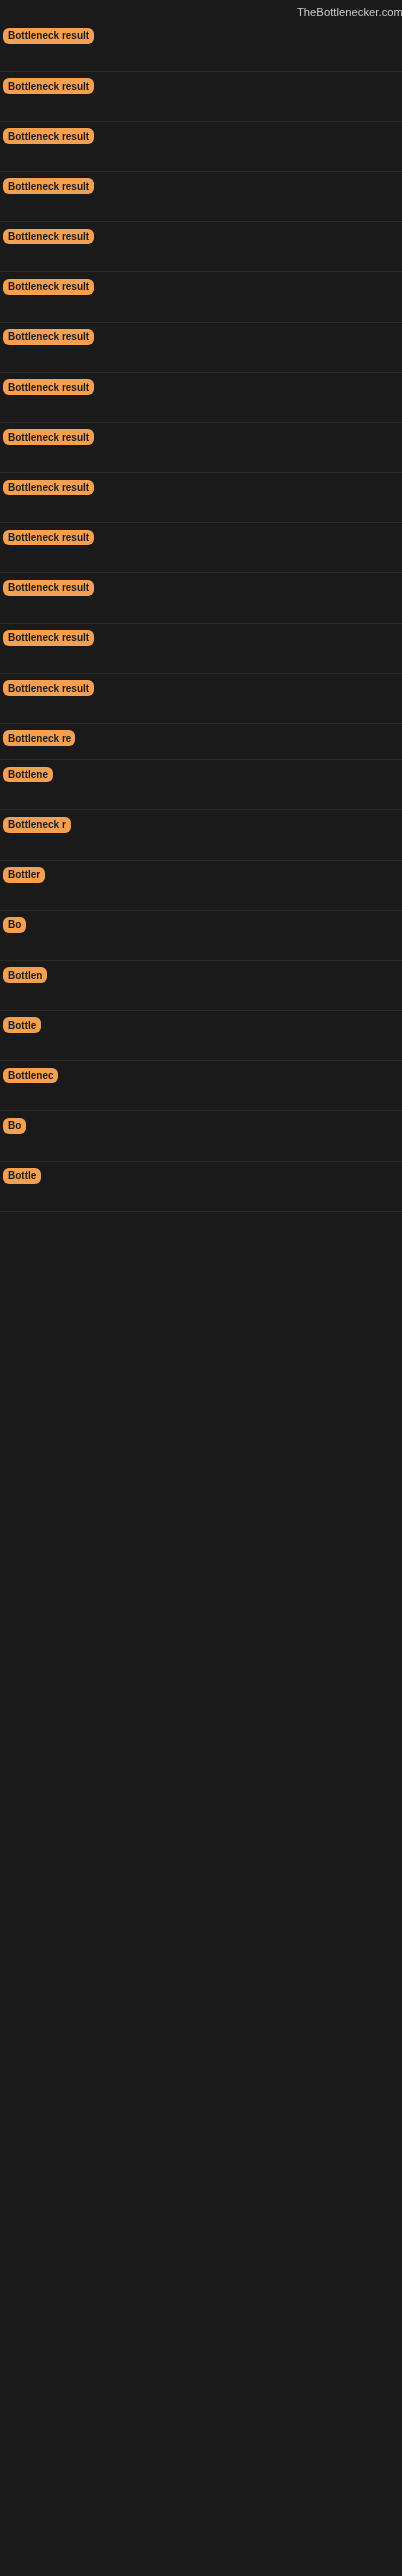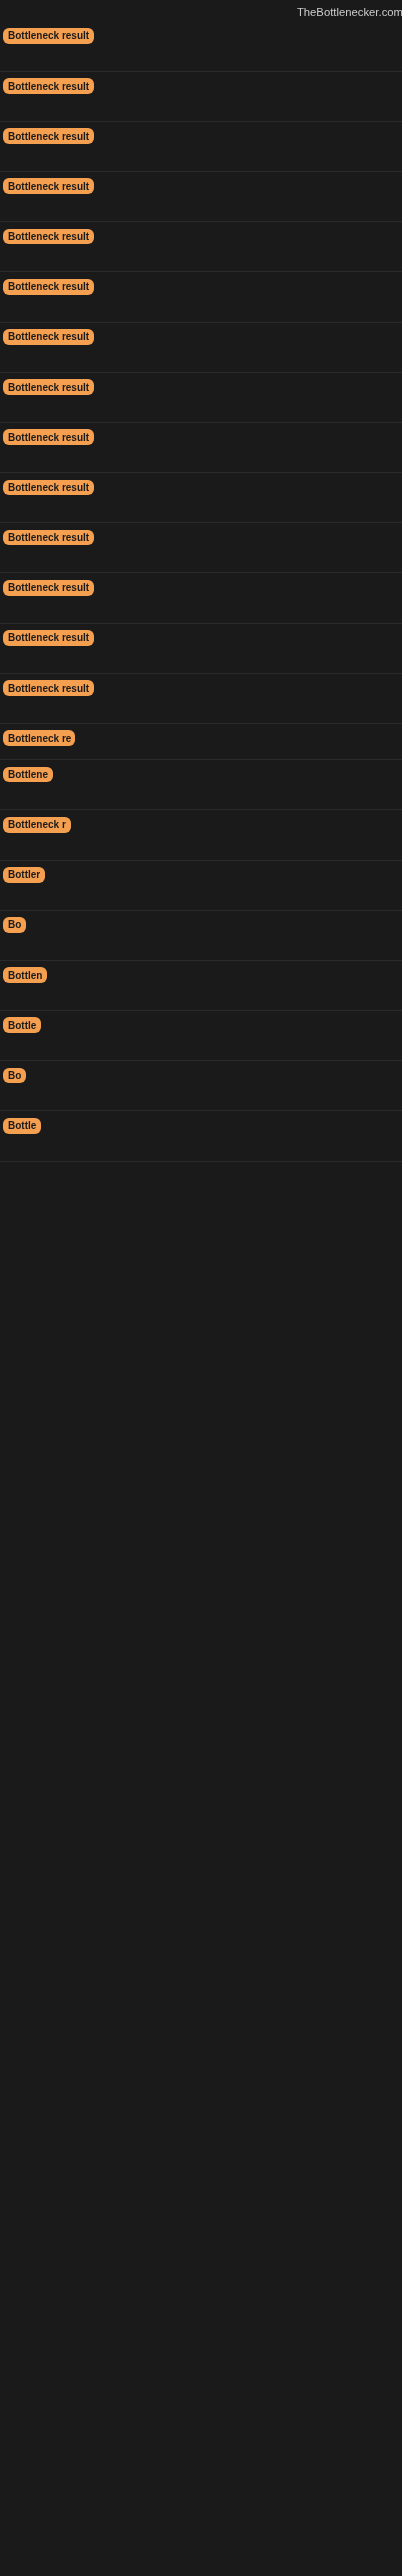--- a/index.html
+++ b/index.html
@@ -61,16 +61,17 @@
     <div class="result-row" style="padding-bottom: 24px;"><span class="bottleneck-badge" style="max-width: 97px;">Bottleneck result</span></div>
     <div class="result-row" style="padding-bottom: 24px;"><span class="bottleneck-badge" style="max-width: 97px;">Bottleneck result</span></div>
     <div class="result-row" style="padding-bottom: 24px;"><span class="bottleneck-badge" style="max-width: 93px;">Bottleneck result</span></div>
     <div class="result-row" style="padding-bottom: 10px;"><span class="bottleneck-badge" style="max-width: 72px;">Bottleneck re</span></div>
     <div class="result-row" style="padding-bottom: 24px;"><span class="bottleneck-badge" style="max-width: 56px;">Bottlene</span></div>
     <div class="result-row" style="padding-bottom: 24px;"><span class="bottleneck-badge" style="max-width: 68px;">Bottleneck r</span></div>
     <div class="result-row" style="padding-bottom: 24px;"><span class="bottleneck-badge" style="max-width: 44px;">Bottler</span></div>
     <div class="result-row" style="padding-bottom: 24px;"><span class="bottleneck-badge" style="max-width: 24px;">Bo</span></div>
     <div class="result-row" style="padding-bottom: 24px;"><span class="bottleneck-badge" style="max-width: 50px;">Bottlen</span></div>
     <div class="result-row" style="padding-bottom: 24px;"><span class="bottleneck-badge" style="max-width: 40px;">Bottle</span></div>
+    <div class="result-row" style="padding-bottom: 24px;"><span class="bottleneck-badge" style="max-width: 58px;">Bottlenec</span></div>
     <div class="result-row" style="padding-bottom: 24px;"><span class="bottleneck-badge" style="max-width: 24px;">Bo</span></div>
     <div class="result-row" style="padding-bottom: 24px;"><span class="bottleneck-badge" style="max-width: 40px;">Bottle</span></div>
   </div>
 
 
 </body></html>

